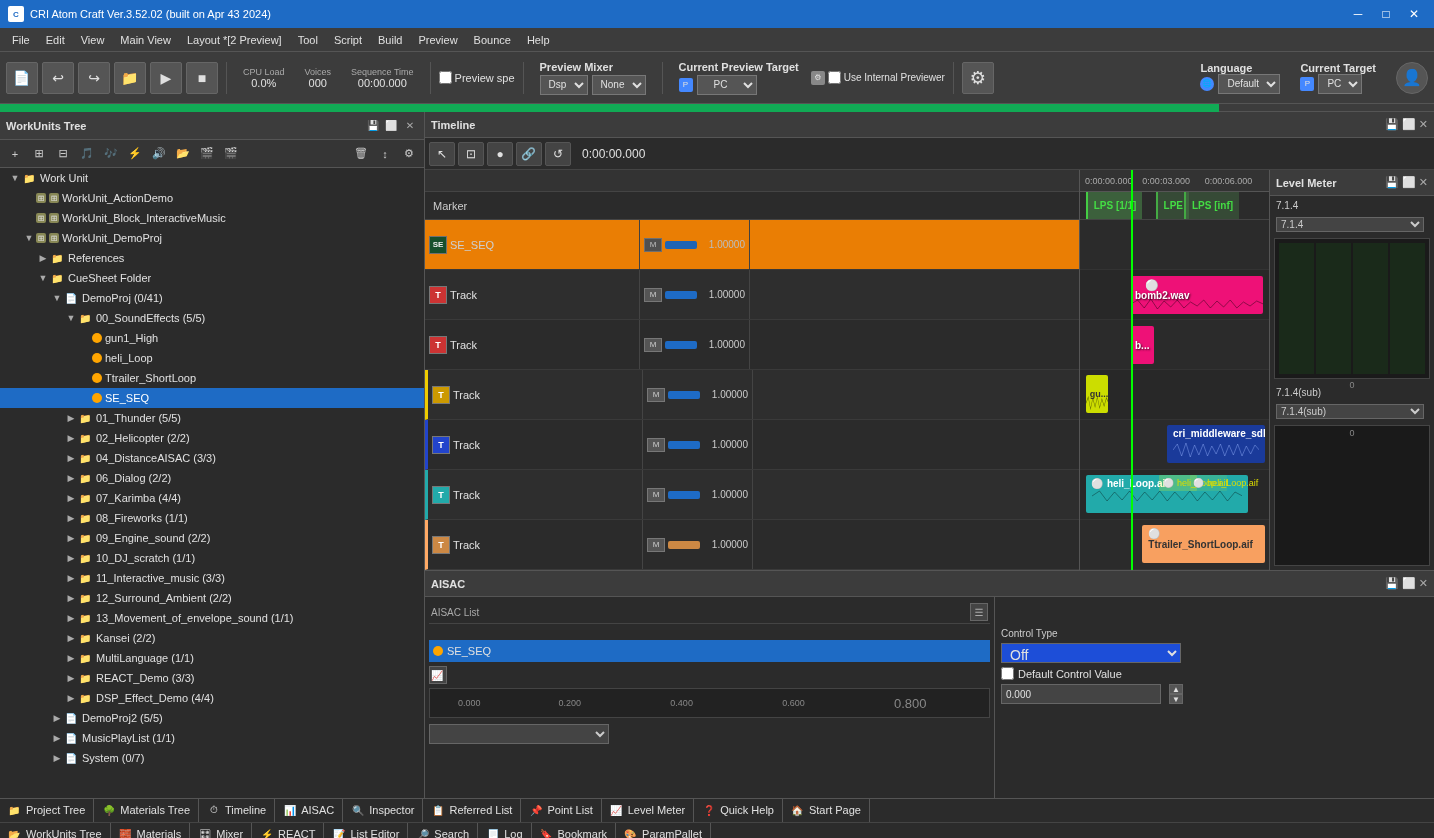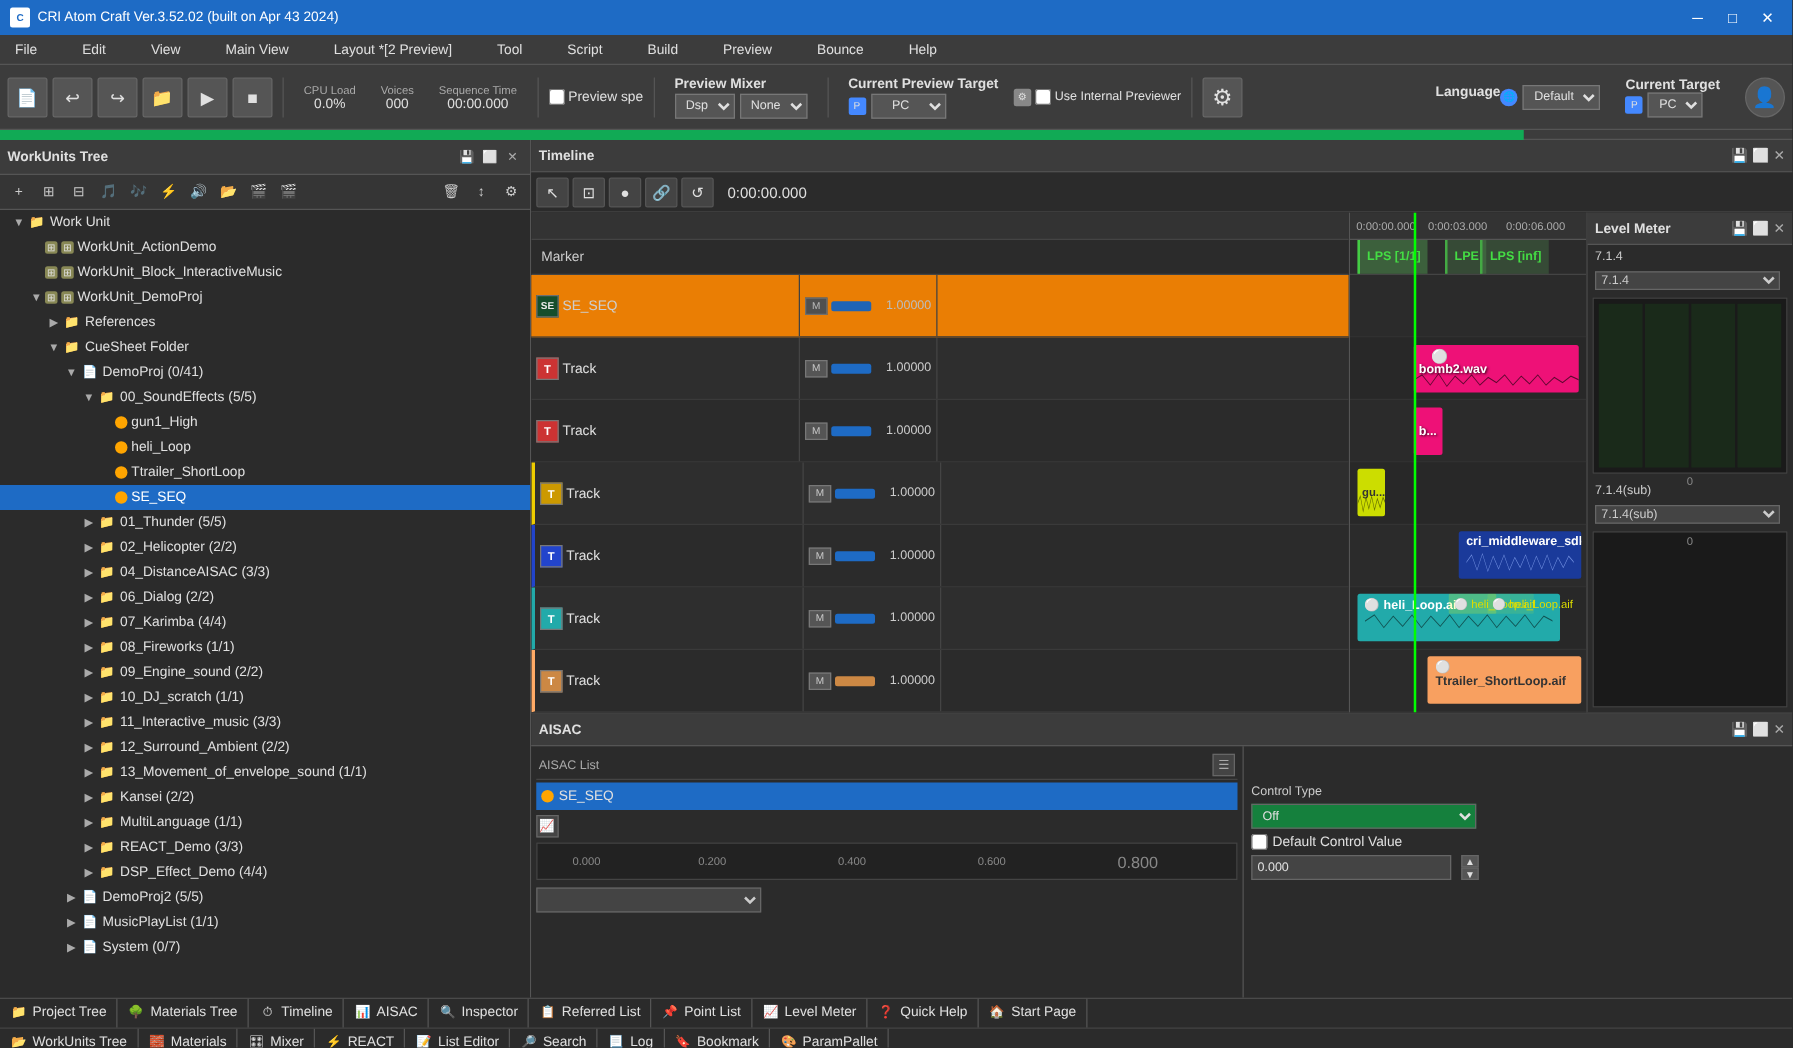--- a/index.html
+++ b/index.html
@@ -6,41 +6,41 @@
     body { font-family: 'Segoe UI', Arial, sans-serif; font-size: 11px; background: #2d2d2d; color: #e0e0e0; overflow: hidden; width: 1434px; height: 838px; }
 
     
     #title-bar { background: #1e6bc5; height: 28px; display: flex; align-items: center; padding: 0 8px; color: white; font-size: 11px; }
     #title-bar .app-icon { width: 16px; height: 16px; background: #fff; border-radius: 2px; margin-right: 6px; font-size: 8px; display: flex; align-items: center; justify-content: center; color: #1e6bc5; font-weight: bold; }
     #title-bar .title-text { flex: 1; }
     #title-bar .window-controls { display: flex; gap: 4px; }
     #title-bar .window-btn { width: 24px; height: 18px; display: flex; align-items: center; justify-content: center; cursor: pointer; font-size: 12px; }
 
     
-    #menu-bar { background: #3c3c3c; height: 24px; display: flex; align-items: center; padding: 0 4px; border-bottom: 1px solid #555; gap: 20px; }
+    #menu-bar { background: #3c3c3c; height: 24px; display: flex; align-items: center; padding: 0 4px; border-bottom: 1px solid #555; }
     .menu-item { padding: 2px 8px; cursor: pointer; color: #e0e0e0; font-size: 11px; }
 
     
     #toolbar { background: #3c3c3c; height: 52px; display: flex; align-items: center; padding: 0 6px; gap: 4px; border-bottom: 1px solid #555; }
     .toolbar-btn { width: 32px; height: 32px; background: #555; border: 1px solid #666; border-radius: 2px; display: flex; align-items: center; justify-content: center; cursor: pointer; font-size: 14px; color: #e0e0e0; }
     .toolbar-separator { width: 1px; height: 32px; background: #555; margin: 0 4px; }
     .toolbar-section { display: flex; flex-direction: column; align-items: center; padding: 0 8px; }
     .toolbar-section-label { font-size: 9px; color: #aaa; }
     .toolbar-section-value { font-size: 11px; color: #e0e0e0; }
     .preview-mixer-section { display: flex; flex-direction: column; padding: 0 8px; }
     .preview-mixer-title { font-size: 11px; color: #e0e0e0; font-weight: bold; }
     .preview-mixer-controls { display: flex; align-items: center; gap: 4px; margin-top: 2px; }
     .preview-checkbox { display: flex; align-items: center; gap: 3px; font-size: 11px; }
     .dropdown-small { background: #555; border: 1px solid #777; color: #e0e0e0; font-size: 10px; padding: 1px 4px; height: 20px; }
     .current-preview-section { display: flex; flex-direction: column; padding: 0 8px; }
     .current-preview-title { font-size: 11px; font-weight: bold; }
     .current-preview-controls { display: flex; align-items: center; gap: 4px; margin-top: 2px; }
     .pc-dropdown { background: #555; border: 1px solid #777; color: #e0e0e0; font-size: 10px; padding: 1px 12px; height: 20px; }
     .internal-preview { display: flex; align-items: center; gap: 3px; font-size: 10px; }
-    .language-section { display: flex; padding: 0 8px; margin-left: auto; }
+    .language-section { display: flex; flex-direction: column; padding: 0 8px; margin-left: auto; }
     .language-title { font-size: 11px; font-weight: bold; }
     .current-target-section { display: flex; flex-direction: column; padding: 0 8px; }
 
     
     #main-layout { display: flex; height: calc(838px - 28px - 24px - 52px - 48px); }
 
     
     #left-panel { width: 425px; background: #2b2b2b; border-right: 1px solid #555; display: flex; flex-direction: column; }
     #left-panel-header { background: #3c3c3c; height: 28px; display: flex; align-items: center; padding: 0 6px; border-bottom: 1px solid #555; }
     #left-panel-header .panel-title { font-size: 11px; font-weight: bold; flex: 1; }
@@ -89,28 +89,28 @@
     .wform-row { height: 50px; border-bottom: 1px solid #333; position: relative; overflow: hidden; }
     .waveform-block { position: absolute; height: 40px; top: 5px; border-radius: 2px; display: flex; align-items: center; padding: 0 4px; overflow: hidden; }
     .waveform-label { font-size: 10px; font-weight: bold; color: white; white-space: nowrap; text-shadow: 1px 1px 2px rgba(0,0,0,0.8); }
 
     
     #aisac-panel { height: 230px; background: #2b2b2b; display: flex; flex-direction: column; }
     #aisac-header { background: #3c3c3c; height: 26px; display: flex; align-items: center; padding: 0 6px; border-bottom: 1px solid #555; }
     #aisac-header .panel-title { font-size: 11px; font-weight: bold; flex: 1; }
     #aisac-body { flex: 1; display: flex; }
     #aisac-list-area { width: 570px; border-right: 1px solid #555; padding: 4px; }
-    #aisac-list-header { font-size: 10px; color: #aaa; padding: 2px; border-bottom: 1px solid #444; margin-bottom: 2px; }
+    #aisac-list-header { font-size: 10px; color: #aaa; padding: 2px; border-bottom: 1px solid #444; margin-bottom: 16px; }
     .aisac-item { display: flex; align-items: center; height: 22px; padding: 0 4px; cursor: pointer; gap: 4px; }
     .aisac-item.selected { background: #1e6bc5; }
     .aisac-dot { width: 10px; height: 10px; background: orange; border-radius: 50%; flex-shrink: 0; }
     .aisac-controls { padding: 6px; flex: 1; margin-top: 25px; }
     .aisac-field-row { display: flex; align-items: center; gap: 6px; margin-bottom: 4px; }
     .aisac-label { font-size: 10px; color: #ccc; width: 100px; }
-    .aisac-dropdown { background: #15803d; border: 1px solid #666; color: #e0e0e0; font-size: 10px; padding: 2px 4px; height: 20px; width: 180px; }
+    .aisac-dropdown { background: #1d4ed8; border: 1px solid #666; color: #e0e0e0; font-size: 14px; padding: 2px 4px; height: 20px; width: 180px; }
     .aisac-checkbox-row { display: flex; align-items: center; gap: 4px; margin-bottom: 4px; }
     .aisac-number-input { background: #444; border: 1px solid #666; color: #e0e0e0; font-size: 10px; padding: 2px 4px; height: 20px; width: 160px; }
 
     
     #level-meter-panel { width: 165px; background: #2b2b2b; border-left: 1px solid #555; display: flex; flex-direction: column; }
     #level-meter-header { background: #3c3c3c; height: 26px; display: flex; align-items: center; padding: 0 6px; border-bottom: 1px solid #555; }
     #level-meter-header .panel-title { font-size: 11px; font-weight: bold; flex: 1; }
     .level-version { font-size: 10px; color: #ccc; padding: 4px 6px; }
     .level-bar-area { flex: 1; background: #1a1a1a; margin: 4px; border: 1px solid #444; }
     .level-sub-label { font-size: 10px; color: #ccc; padding: 4px 6px; }

